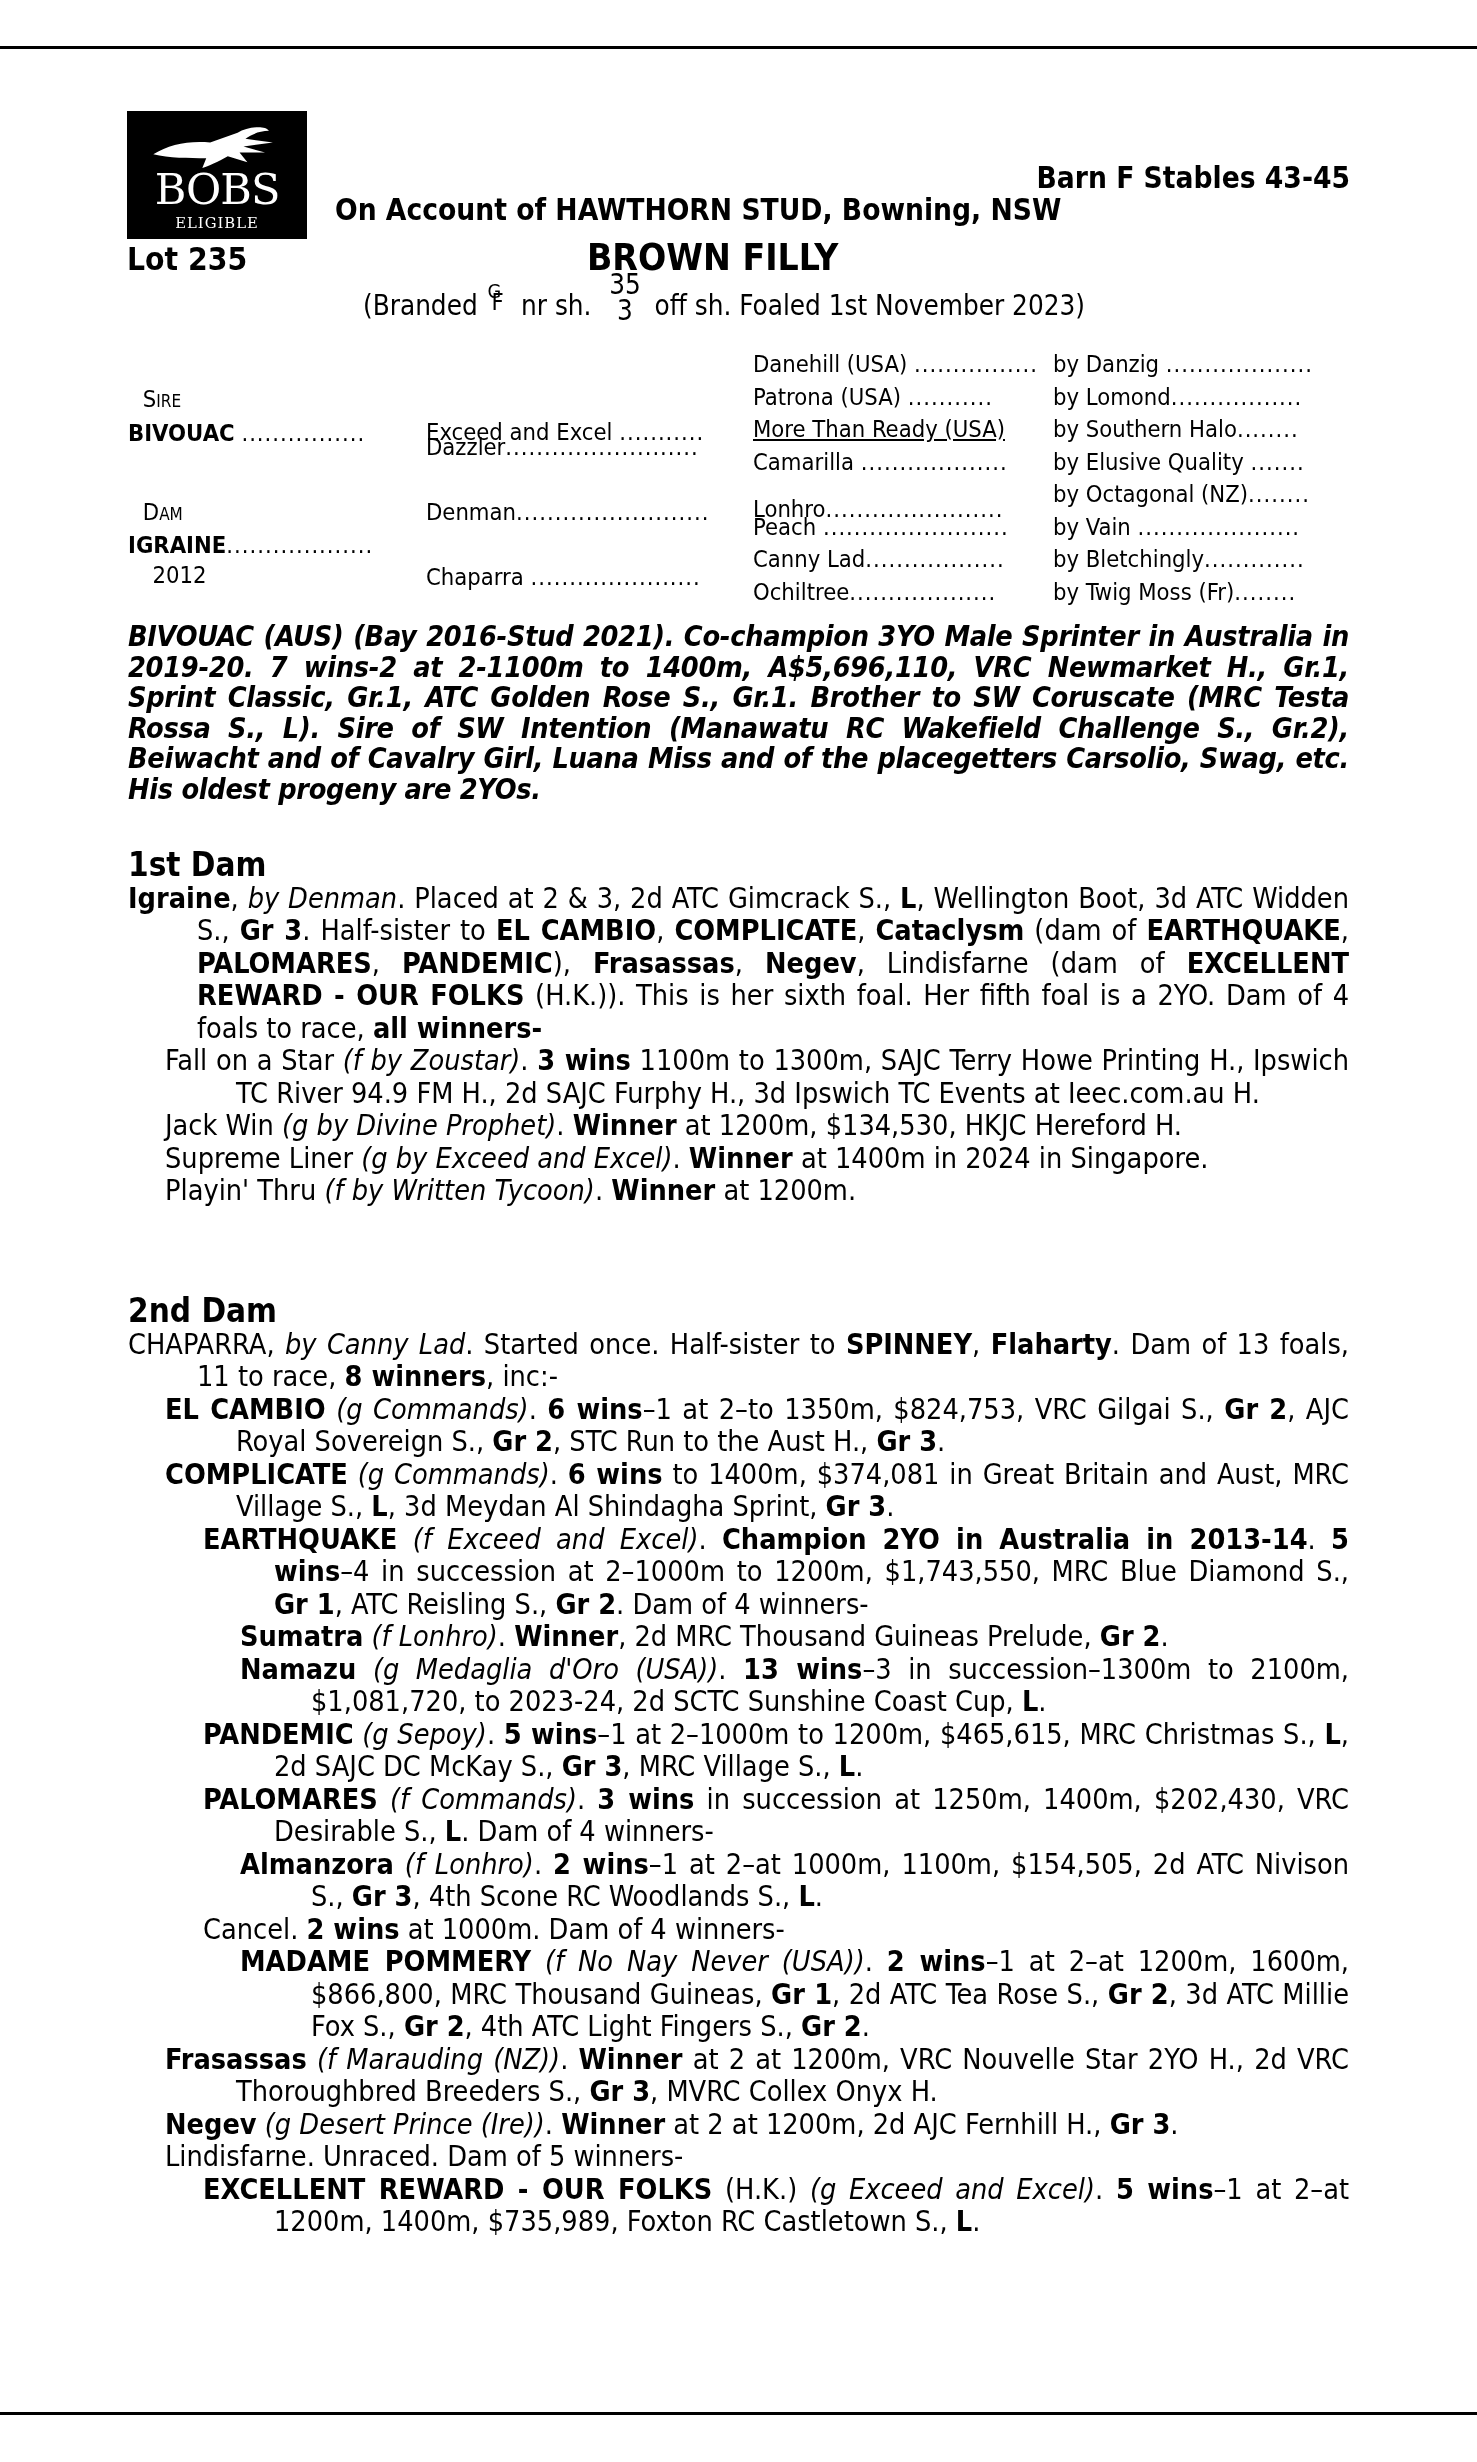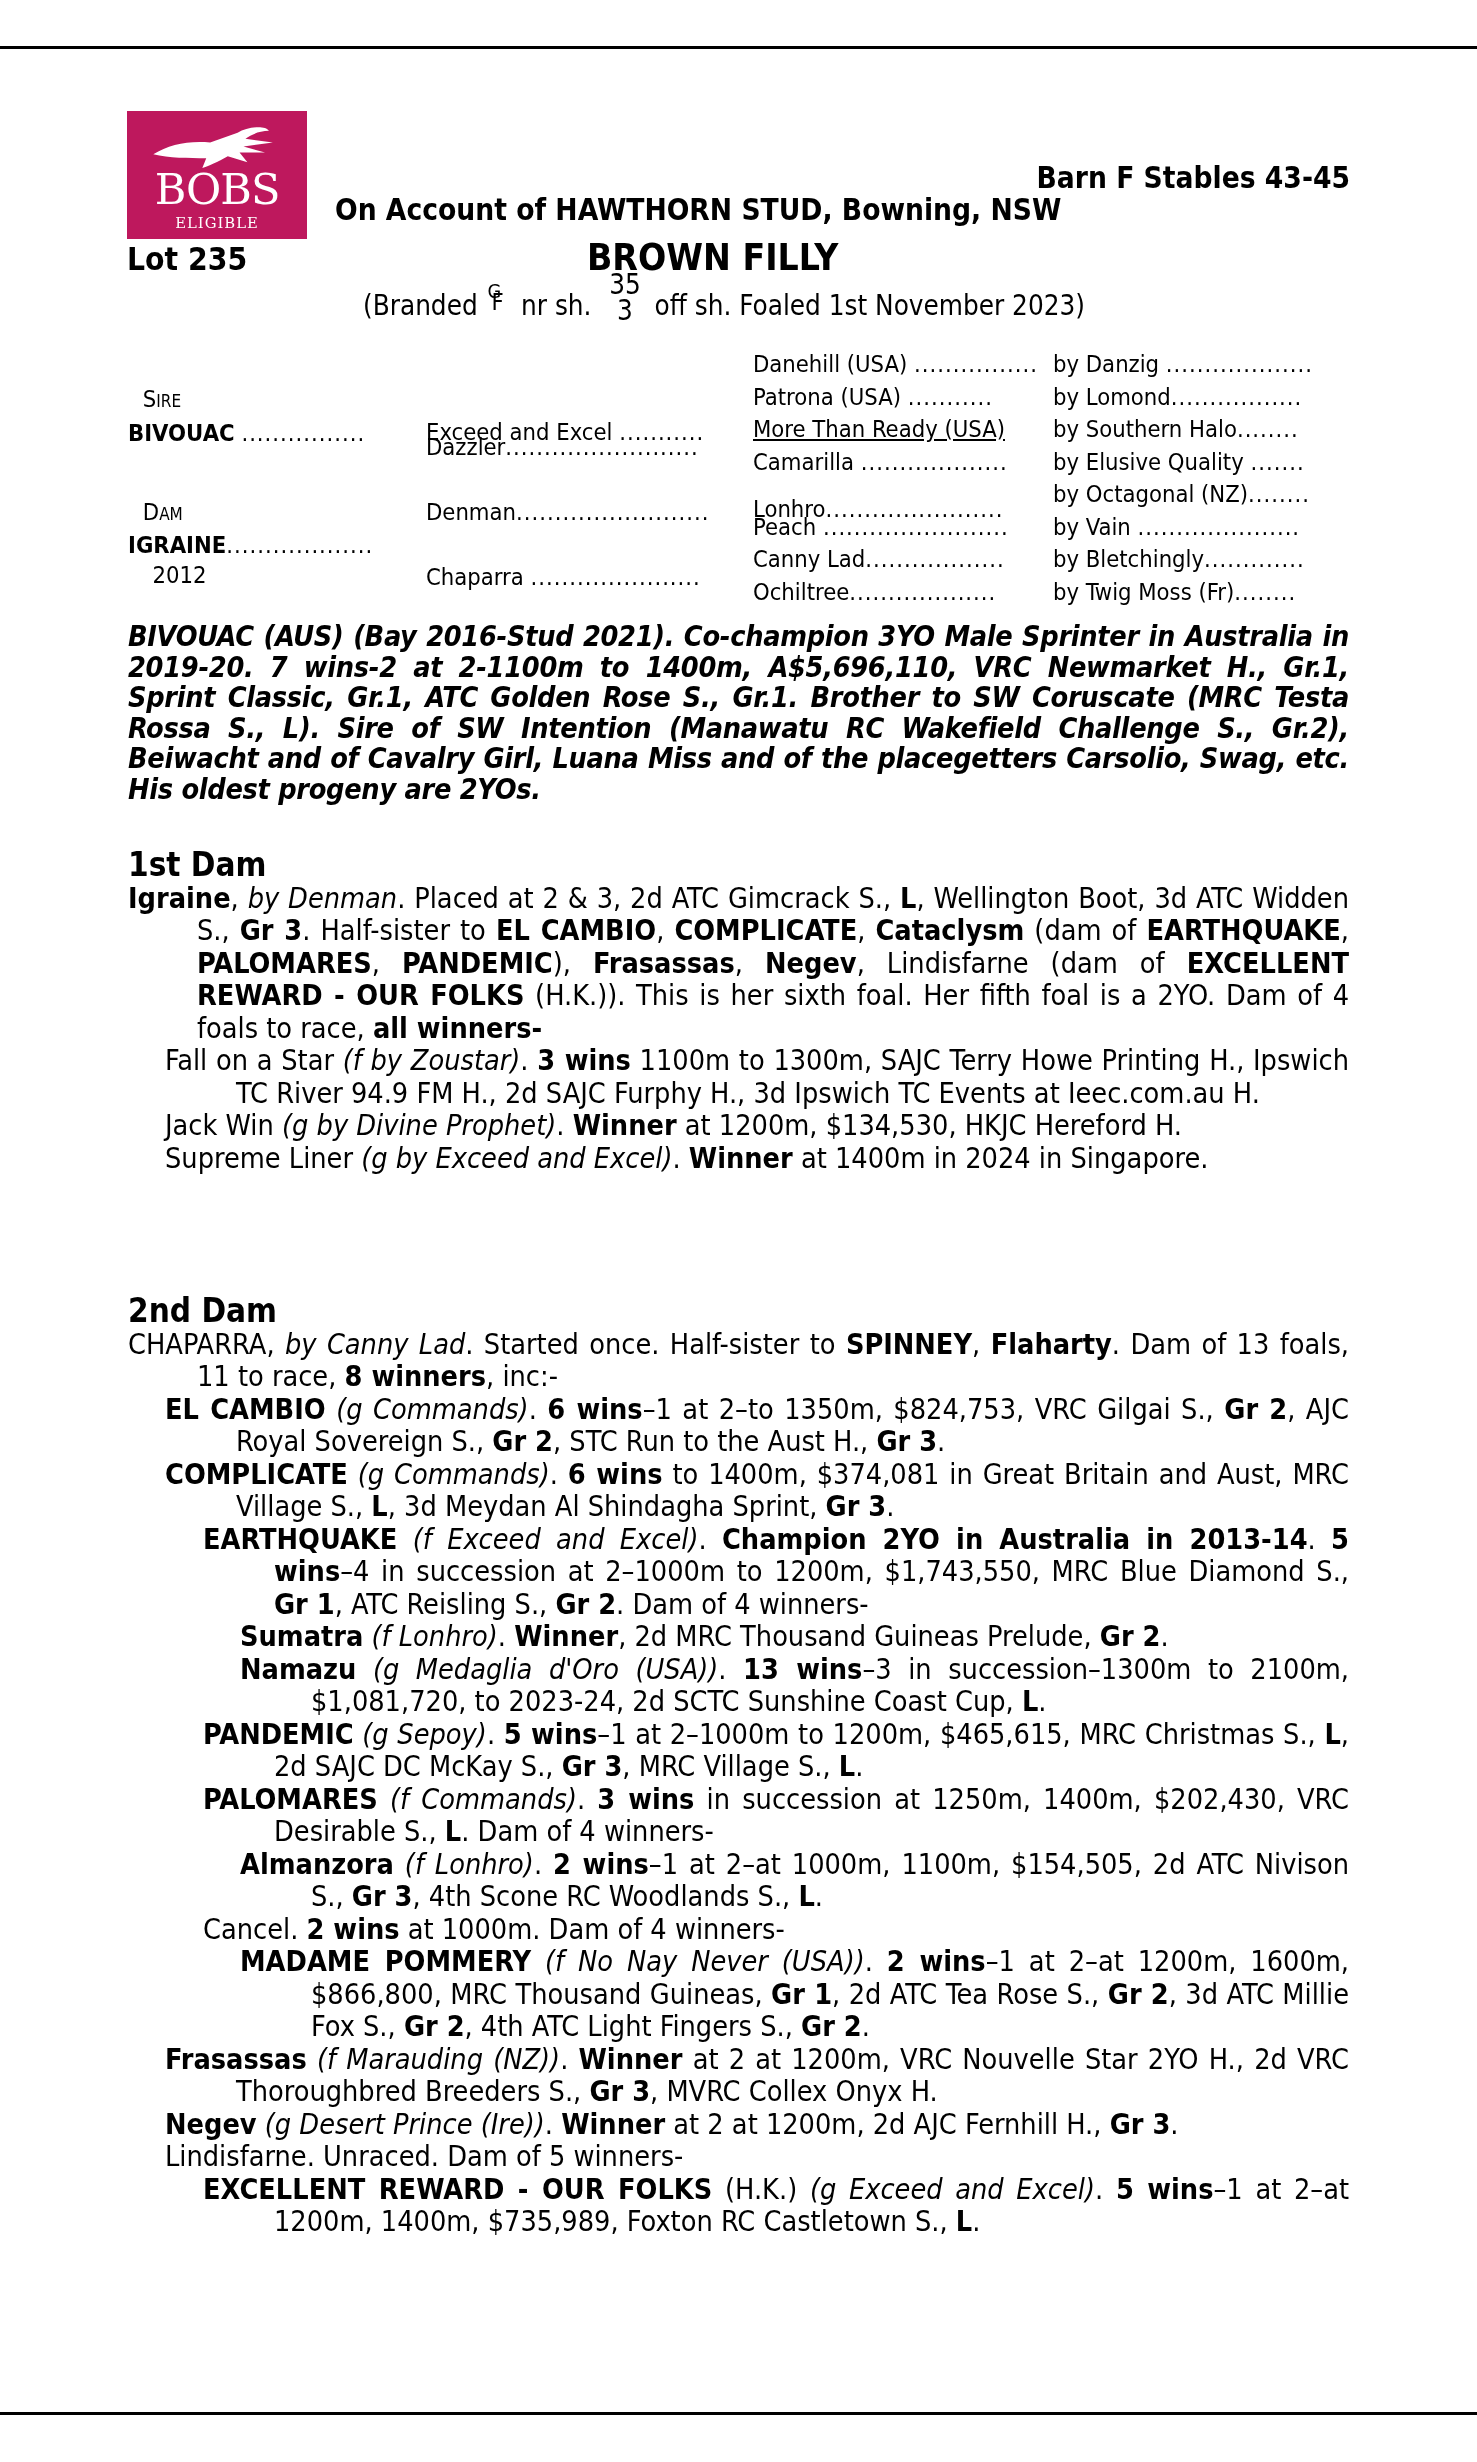--- a/index.html
+++ b/index.html
@@ -2,21 +2,21 @@
 <html><head>
 <meta charset="utf-8">
 <style>
   html, body { margin: 0; padding: 0; background: #ffffff; }
   body { width: 1478px; height: 2463px; position: relative; overflow: hidden;
          font-family: "DejaVu Sans Condensed", "DejaVu Sans", "Liberation Sans", sans-serif; color: #000; }
   .rule { position: absolute; left: 0; width: 1478px; height: 3px; background: #000; }
   .rule.top { top: 46px; }
   .rule.bottom { top: 2412px; }
 
-  .logo { position: absolute; left: 127px; top: 111px; width: 180px; height: 128px; background: #be185d;
+  .logo { position: absolute; left: 127px; top: 111px; width: 180px; height: 128px; background: #000000;
           color: #fff; text-align: center; }
   .logo svg { position: absolute; left: 21.7px; top: 11.8px; }
   .logo .bobs { position: absolute; left: 0; right: 0; top: 57px; font-family: "DejaVu Serif", "Liberation Serif", serif;
                 font-size: 43px; line-height: 43px; letter-spacing: -1px; }
   .logo .elig { position: absolute; left: 0; right: 0; top: 103px; font-family: "DejaVu Serif", "Liberation Serif", serif;
                 font-size: 14.8px; letter-spacing: 1px; }
 
   .barn { position: absolute; right: 128px; top: 161px; font-weight: bold; font-size: 29.6px; }
   .account { position: absolute; left: 335px; top: 193px; font-weight: bold; font-size: 29.6px; }
   .lot { position: absolute; left: 127px; top: 241px; font-weight: bold; font-size: 31.5px; }
@@ -107,20 +107,21 @@
 </div>
 
 <div class="text sire-para">BIVOUAC (AUS) (Bay 2016-Stud 2021). Co-champion 3YO Male Sprinter in Australia in 2019-20. 7 wins-2 at 2-1100m to 1400m, A$5,696,110, VRC Newmarket H., Gr.1, Sprint Classic, Gr.1, ATC Golden Rose S., Gr.1. Brother to SW Coruscate (MRC Testa Rossa S., L). Sire of SW Intention (Manawatu RC Wakefield Challenge S., Gr.2), Beiwacht and of Cavalry Girl, Luana Miss and of the placegetters Carsolio, Swag, etc. His oldest progeny are 2YOs.</div>
 
 <div class="text" style="top:825px;">
   <div class="sec-h">1st Dam</div>
   <div class="para hang0"><b>Igraine</b>, <i>by Denman</i><span>. Placed at 2 &amp; 3, 2d ATC Gimcrack S., </span><b>L</b><span>, Wellington Boot, 3d ATC Widden S., </span><b>Gr 3</b><span>. Half-sister to </span><b>EL CAMBIO</b>, <b>COMPLICATE</b>, <b>Cataclysm</b><span> (dam of </span><b>EARTHQUAKE</b>, <b>PALOMARES</b>, <b>PANDEMIC</b><span>), </span><b>Frasassas</b>, <b>Negev</b><span>, Lindisfarne (dam of </span><b>EXCELLENT REWARD - OUR FOLKS</b><span> (H.K.)). This is her sixth foal. Her fifth foal is a 2YO. Dam of 4 foals to race, </span><b>all winners-</b></div>
   <div class="para hang1"><span>Fall on a Star</span> <i>(f by Zoustar)</i>. <b>3 wins</b><span> 1100m to 1300m, SAJC Terry Howe Printing H., Ipswich TC River 94.9 FM H., 2d SAJC Furphy H., 3d Ipswich TC Events at Ieec.com.au H.</span></div>
   <div class="para hang1"><span>Jack Win</span> <i>(g by Divine Prophet)</i>. <b>Winner</b><span> at 1200m, $134,530, HKJC Hereford H.</span></div>
   <div class="para hang1"><span>Supreme Liner</span> <i>(g by Exceed and Excel)</i>. <b>Winner</b><span> at 1400m in 2024 in Singapore.</span></div>
+  <div class="para hang1"><span>Playin' Thru</span> <i>(f by Written Tycoon)</i>. <b>Winner</b><span> at 1200m.</span></div>
 </div>
 
 <div class="text" style="top:1271px;">
   <div class="sec-h">2nd Dam</div>
   <div class="para hang0"><span>CHAPARRA</span>, <i>by Canny Lad</i><span>. Started once. Half-sister to </span><b>SPINNEY</b>, <b>Flaharty</b><span>. Dam of 13 foals, 11 to race, </span><b>8 winners</b><span>, inc:-</span></div>
 
   <div class="para hang1"><b>EL CAMBIO</b> <i>(g Commands)</i>. <b>6 wins</b><span>–1 at 2–to 1350m, $824,753, VRC Gilgai S., </span><b>Gr 2</b><span>, AJC Royal Sovereign S., </span><b>Gr 2</b><span>, STC Run to the Aust H., </span><b>Gr 3</b><span>.</span></div>
 
   <div class="para hang1"><b>COMPLICATE</b> <i>(g Commands)</i>. <b>6 wins</b><span> to 1400m, $374,081 in Great Britain and Aust, MRC Village S., </span><b>L</b><span>, 3d Meydan Al Shindagha Sprint, </span><b>Gr 3</b><span>.</span></div>
 

